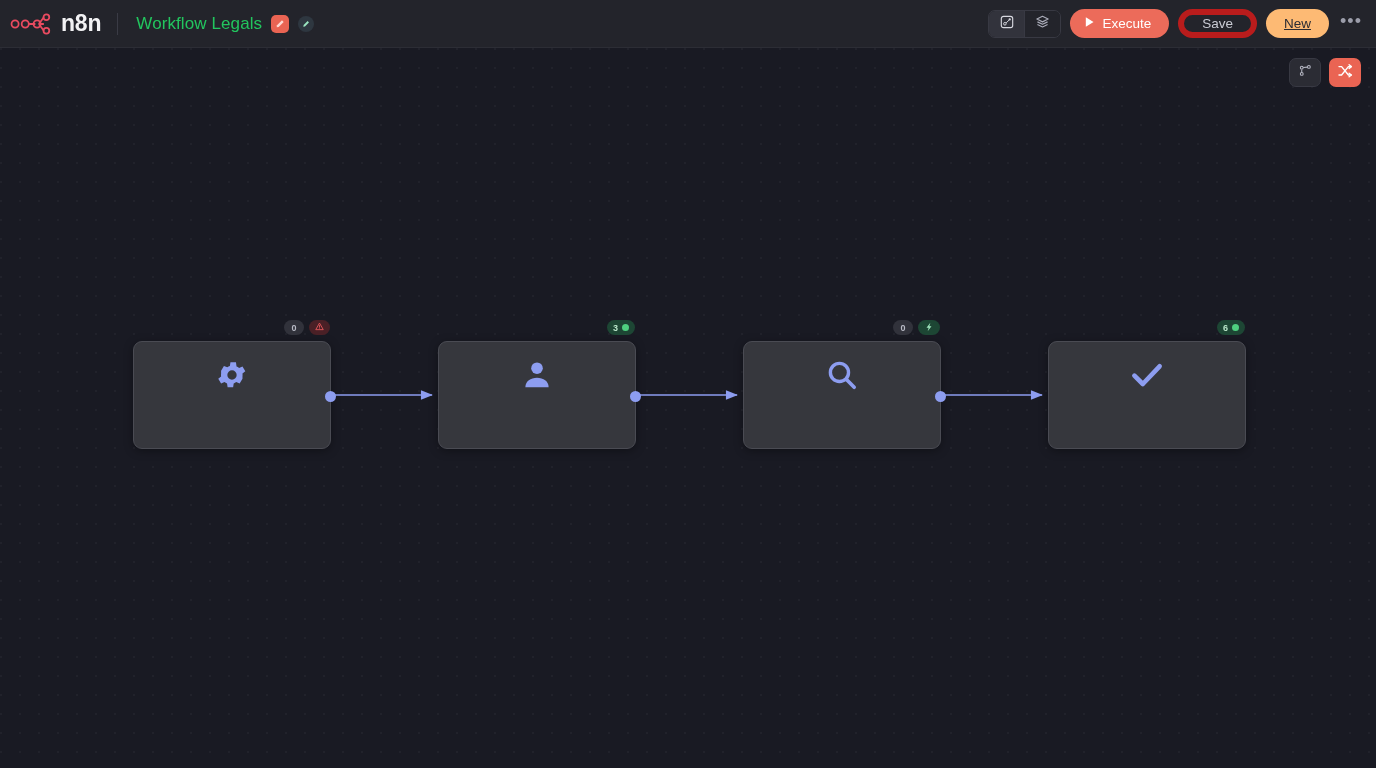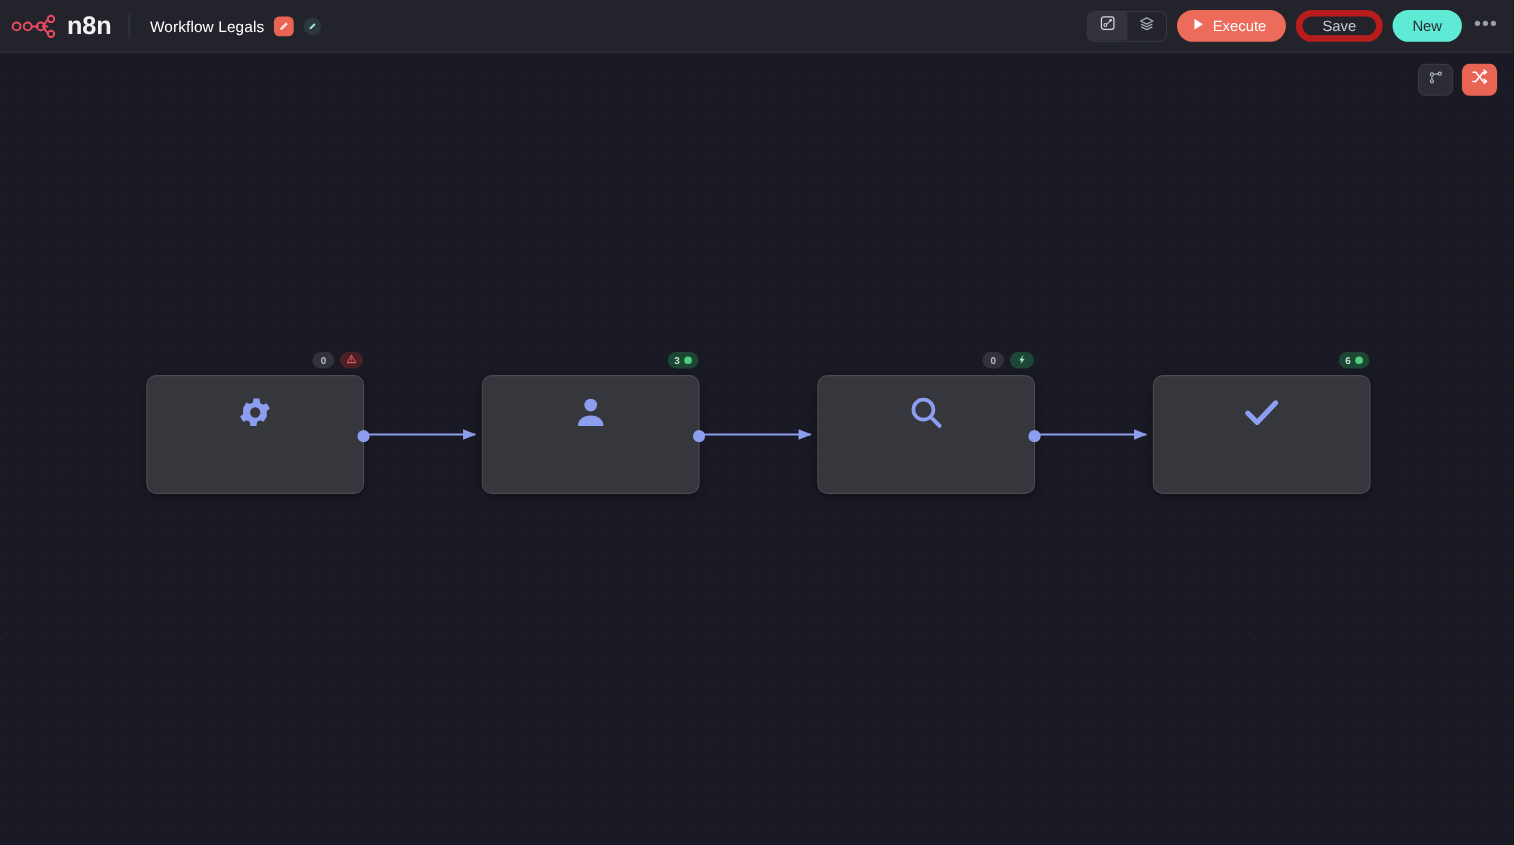--- a/index.html
+++ b/index.html
@@ -53,22 +53,22 @@
     background: #3a3b45;
     margin: 0 18px 0 16px;
   }
 
   .wf-title-wrap {
     display: flex;
     align-items: center;
     gap: 9px;
   }
   .wf-title {
-    font-size: 14px;
-    color: #ffffff;
+    font-size: 17px;
+    color: #22c55e;
     letter-spacing: 0.1px;
   }
 
   .badge-sq {
     width: 18px; height: 18px;
     border-radius: 5px;
     background: #ea6453;
     display: flex; align-items: center; justify-content: center;
   }
   .badge-circ {
@@ -122,23 +122,24 @@
     padding: 0 18px 0 14px;
     text-align: center;
   }
   .btn-save {
     background: transparent;
     border: 6px solid #b91c1c;
     color: #c9cbd4;
     padding: 0 18px;
   }
   .btn-new {
-    background: #5eead4;
+    background: #fdba74;
     color: #2b2c33;
     padding: 0 18px;
+    text-decoration: underline;
   }
   .btn-more {
     width: 26px; height: 26px;
     display: flex; align-items: center; justify-content: center;
     color: #9b9daa;
     font-size: 18px;
     letter-spacing: 1px;
     cursor: pointer;
     line-height: 6px;
     padding-bottom: 6px;

